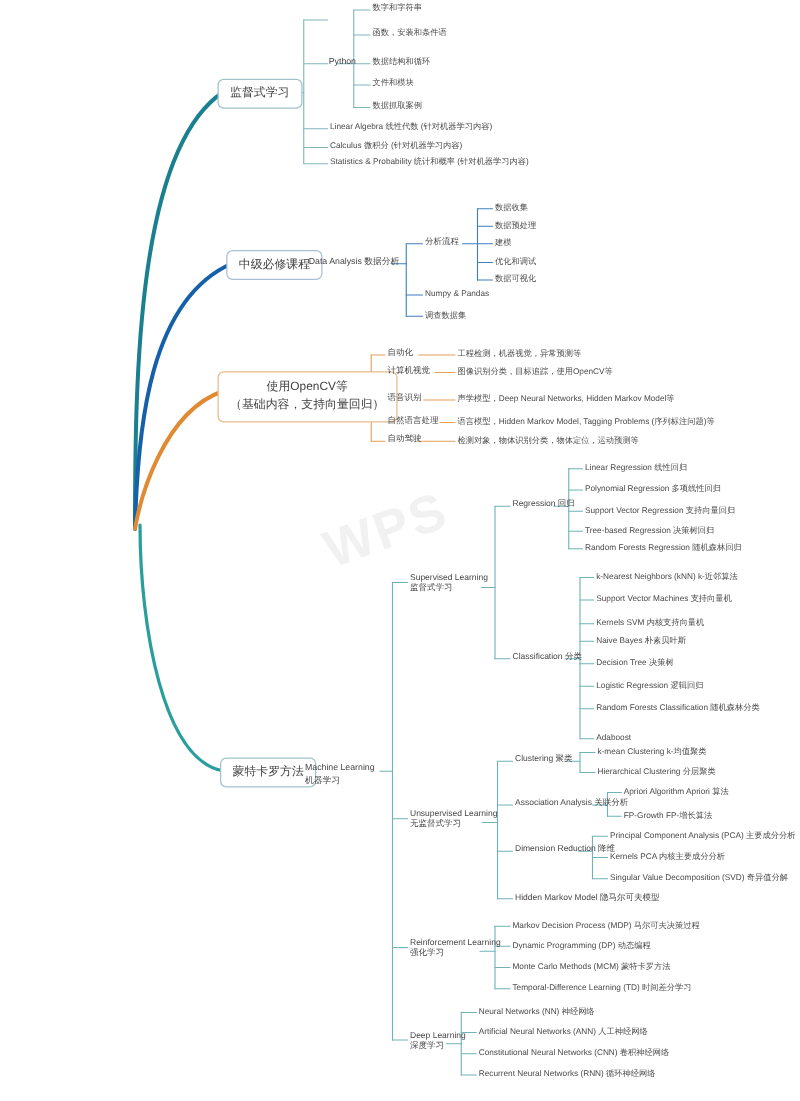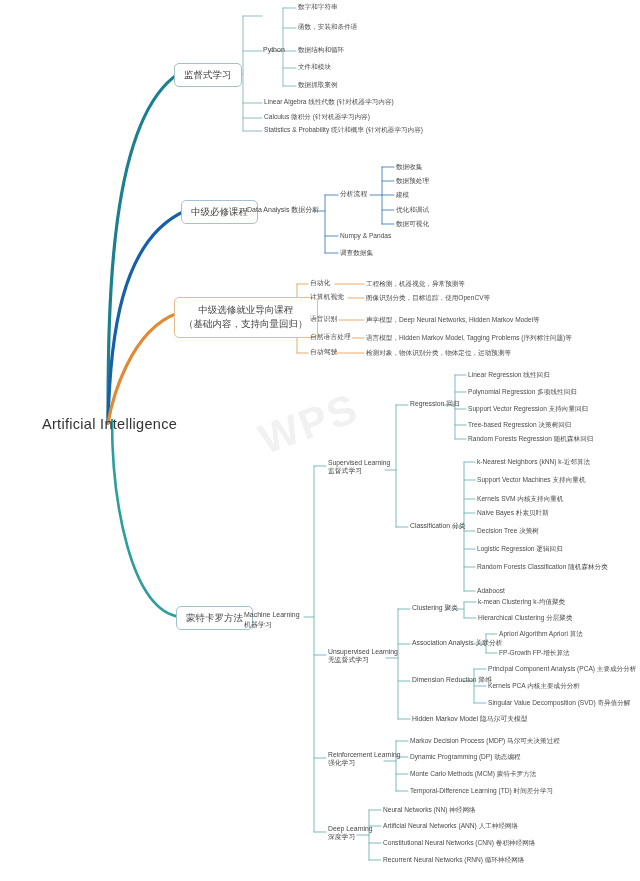--- a/index.html
+++ b/index.html
@@ -169,21 +169,20 @@
         <path d="M369,826 L381,826"></path>
         <path d="M369,843 L381,843"></path>
         <path d="M369,860 L381,860"></path>
       </g>
     </g>
   </svg>
 
   <div class="watermark">WPS</div>
 
   <div class="node root" style="left:42px;top:415px;">
-    <span class="en">Artificial Intelligence</span>
   </div>
 
   <div class="node boxed teal" style="left:174px;top:63px;">监督式学习</div>
 
   <div class="node lvl2" style="left:263px;top:46px;">Python</div>
 
   <div class="node leaf" style="left:298px;top:3px;">数字和字符串</div>
   <div class="node leaf" style="left:298px;top:23px;">函数，安装和条件语</div>
   <div class="node leaf" style="left:298px;top:46px;">数据结构和循环</div>
   <div class="node leaf" style="left:298px;top:63px;">文件和模块</div>
@@ -201,21 +200,21 @@
   <div class="node leaf" style="left:340px;top:232px;">Numpy &amp; Pandas</div>
   <div class="node leaf" style="left:340px;top:249px;">调查数据集</div>
 
   <div class="node leaf" style="left:396px;top:163px;">数据收集</div>
   <div class="node leaf" style="left:396px;top:177px;">数据预处理</div>
   <div class="node leaf" style="left:396px;top:191px;">建模</div>
   <div class="node leaf" style="left:396px;top:206px;">优化和调试</div>
   <div class="node leaf" style="left:396px;top:220px;">数据可视化</div>
 
   <div class="node boxed orange two-line" style="left:174px;top:297px;">
-    <div>中级选修就业导向课程</div>
+    <div>使用OpenCV等</div>
     <div>（基础内容，支持向量回归）</div>
   </div>
 
   <div class="node lvl3" style="left:310px;top:279px;">自动化</div>
   <div class="node lvl3" style="left:310px;top:293px;">计算机视觉</div>
   <div class="node lvl3" style="left:310px;top:315px;">语音识别</div>
   <div class="node lvl3" style="left:310px;top:333px;">自然语言处理</div>
   <div class="node lvl3" style="left:310px;top:348px;">自动驾驶</div>
 
   <div class="node leaf" style="left:366px;top:280px;">工程检测，机器视觉，异常预测等</div>

